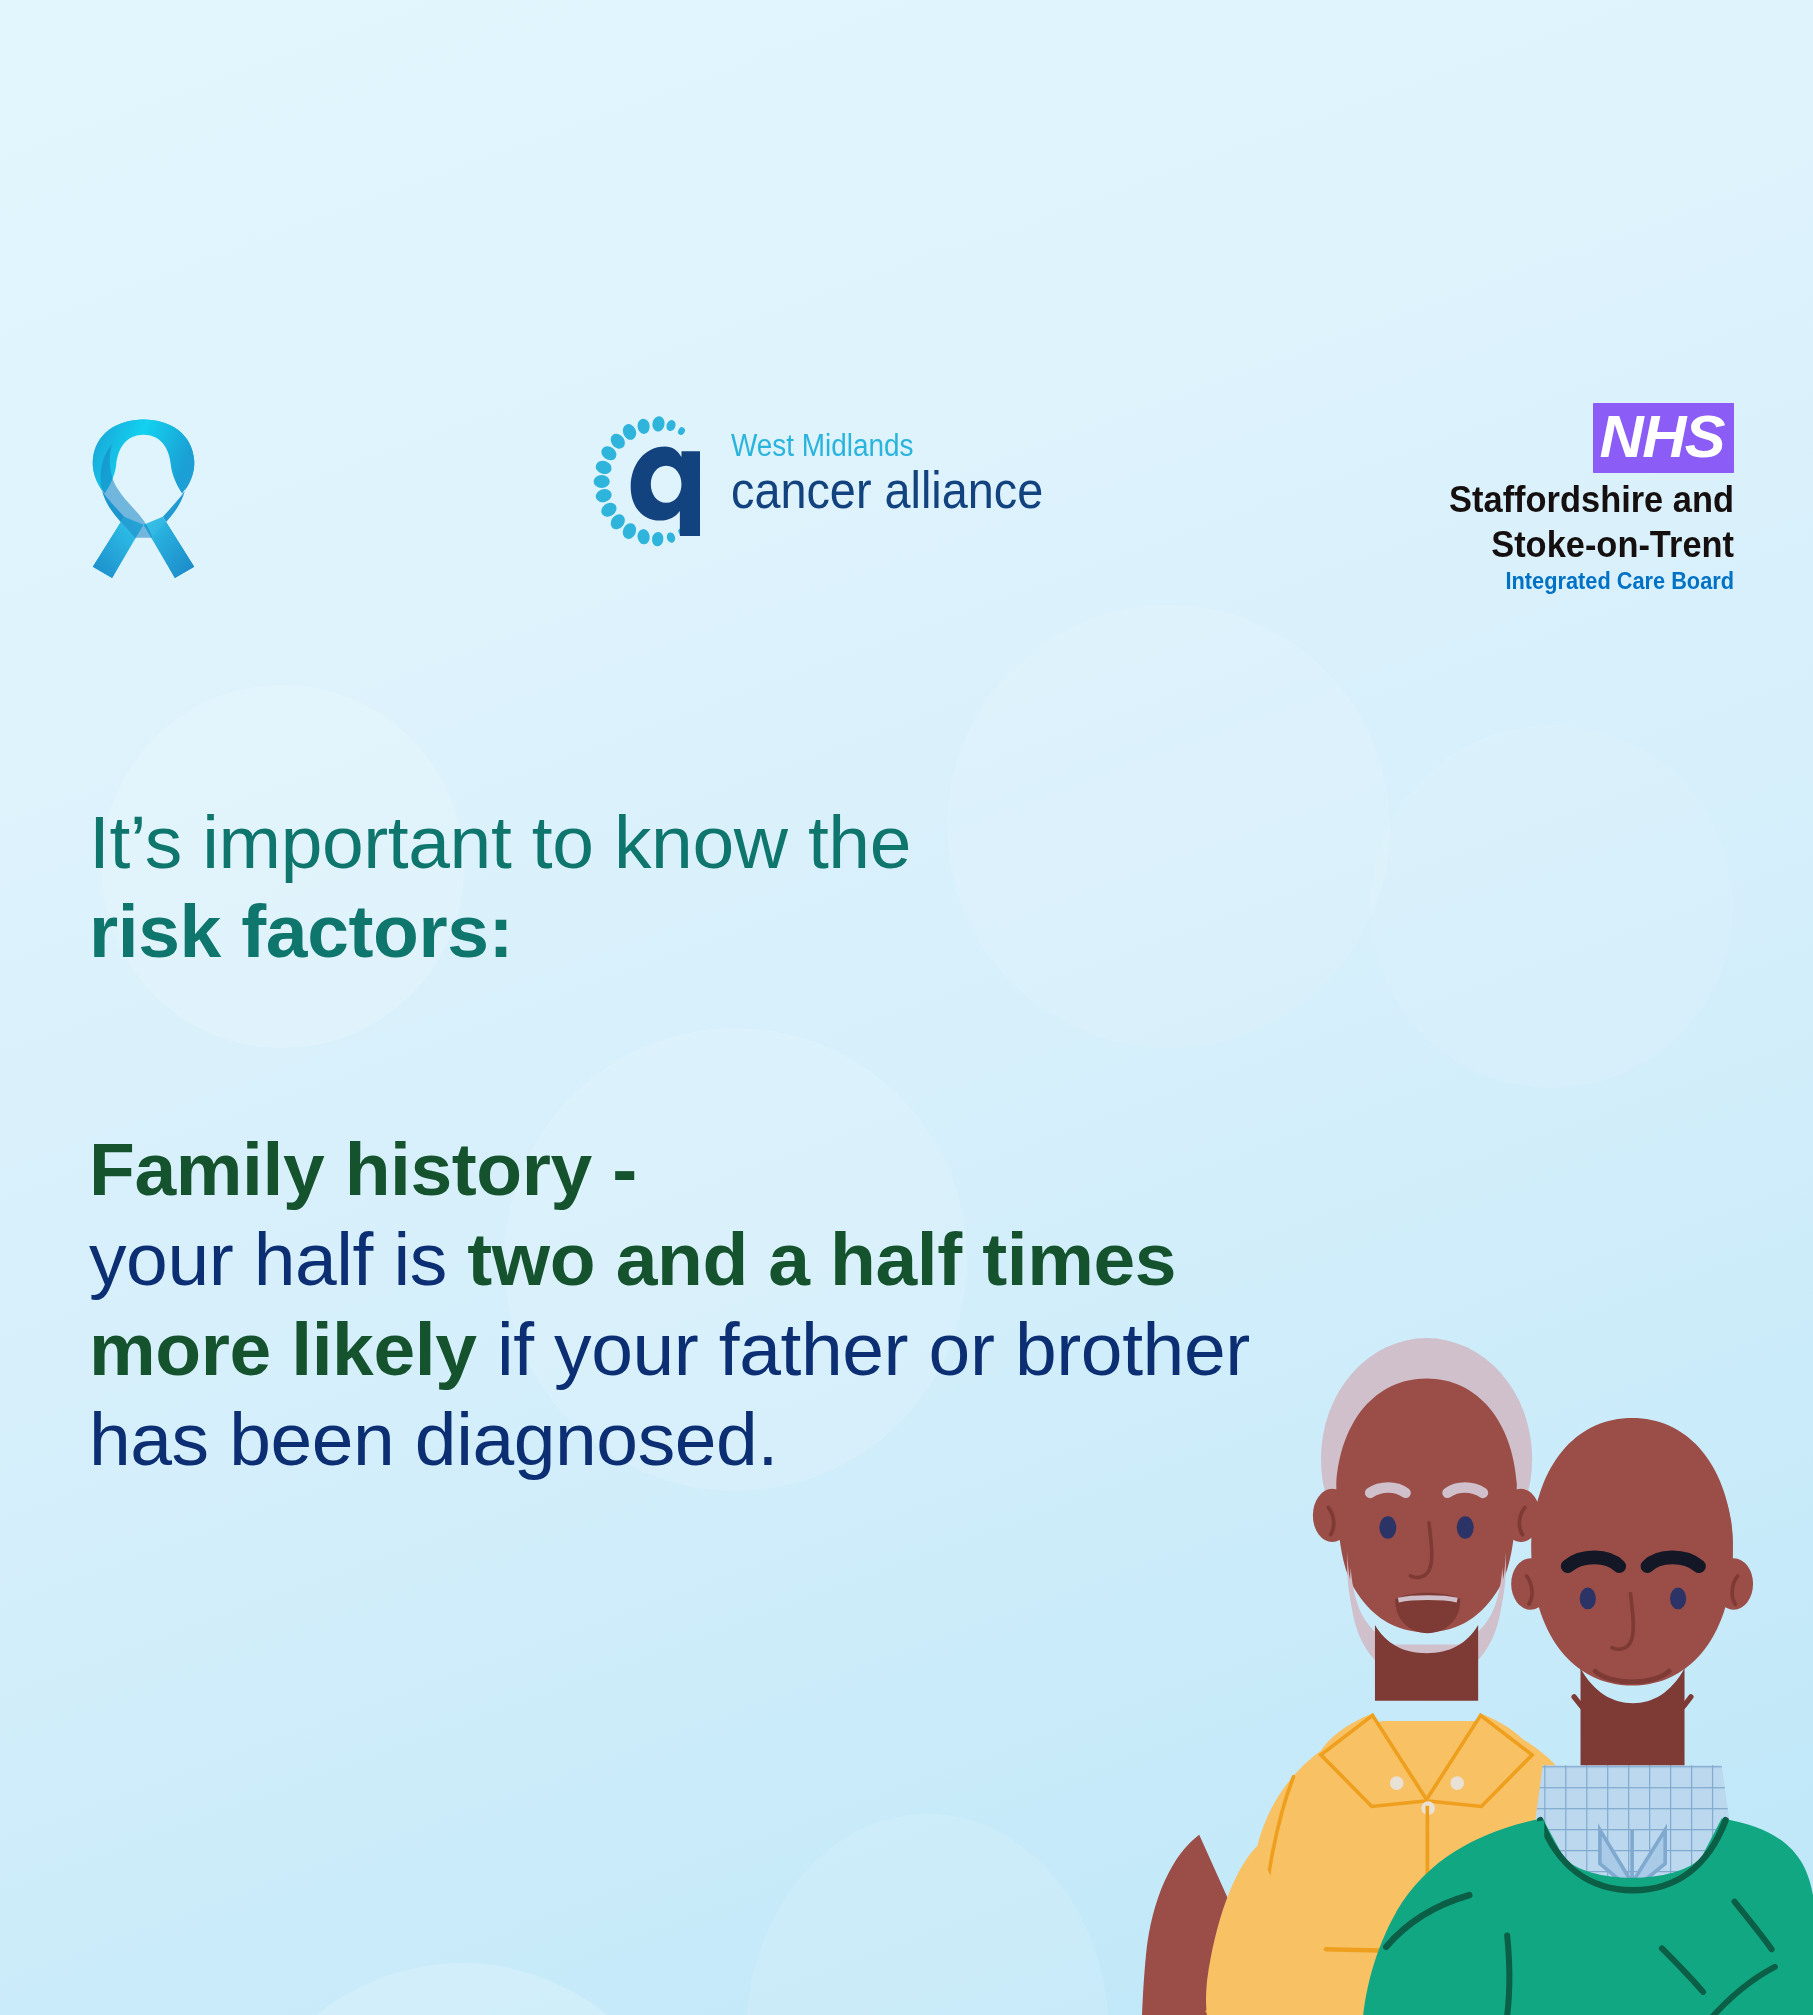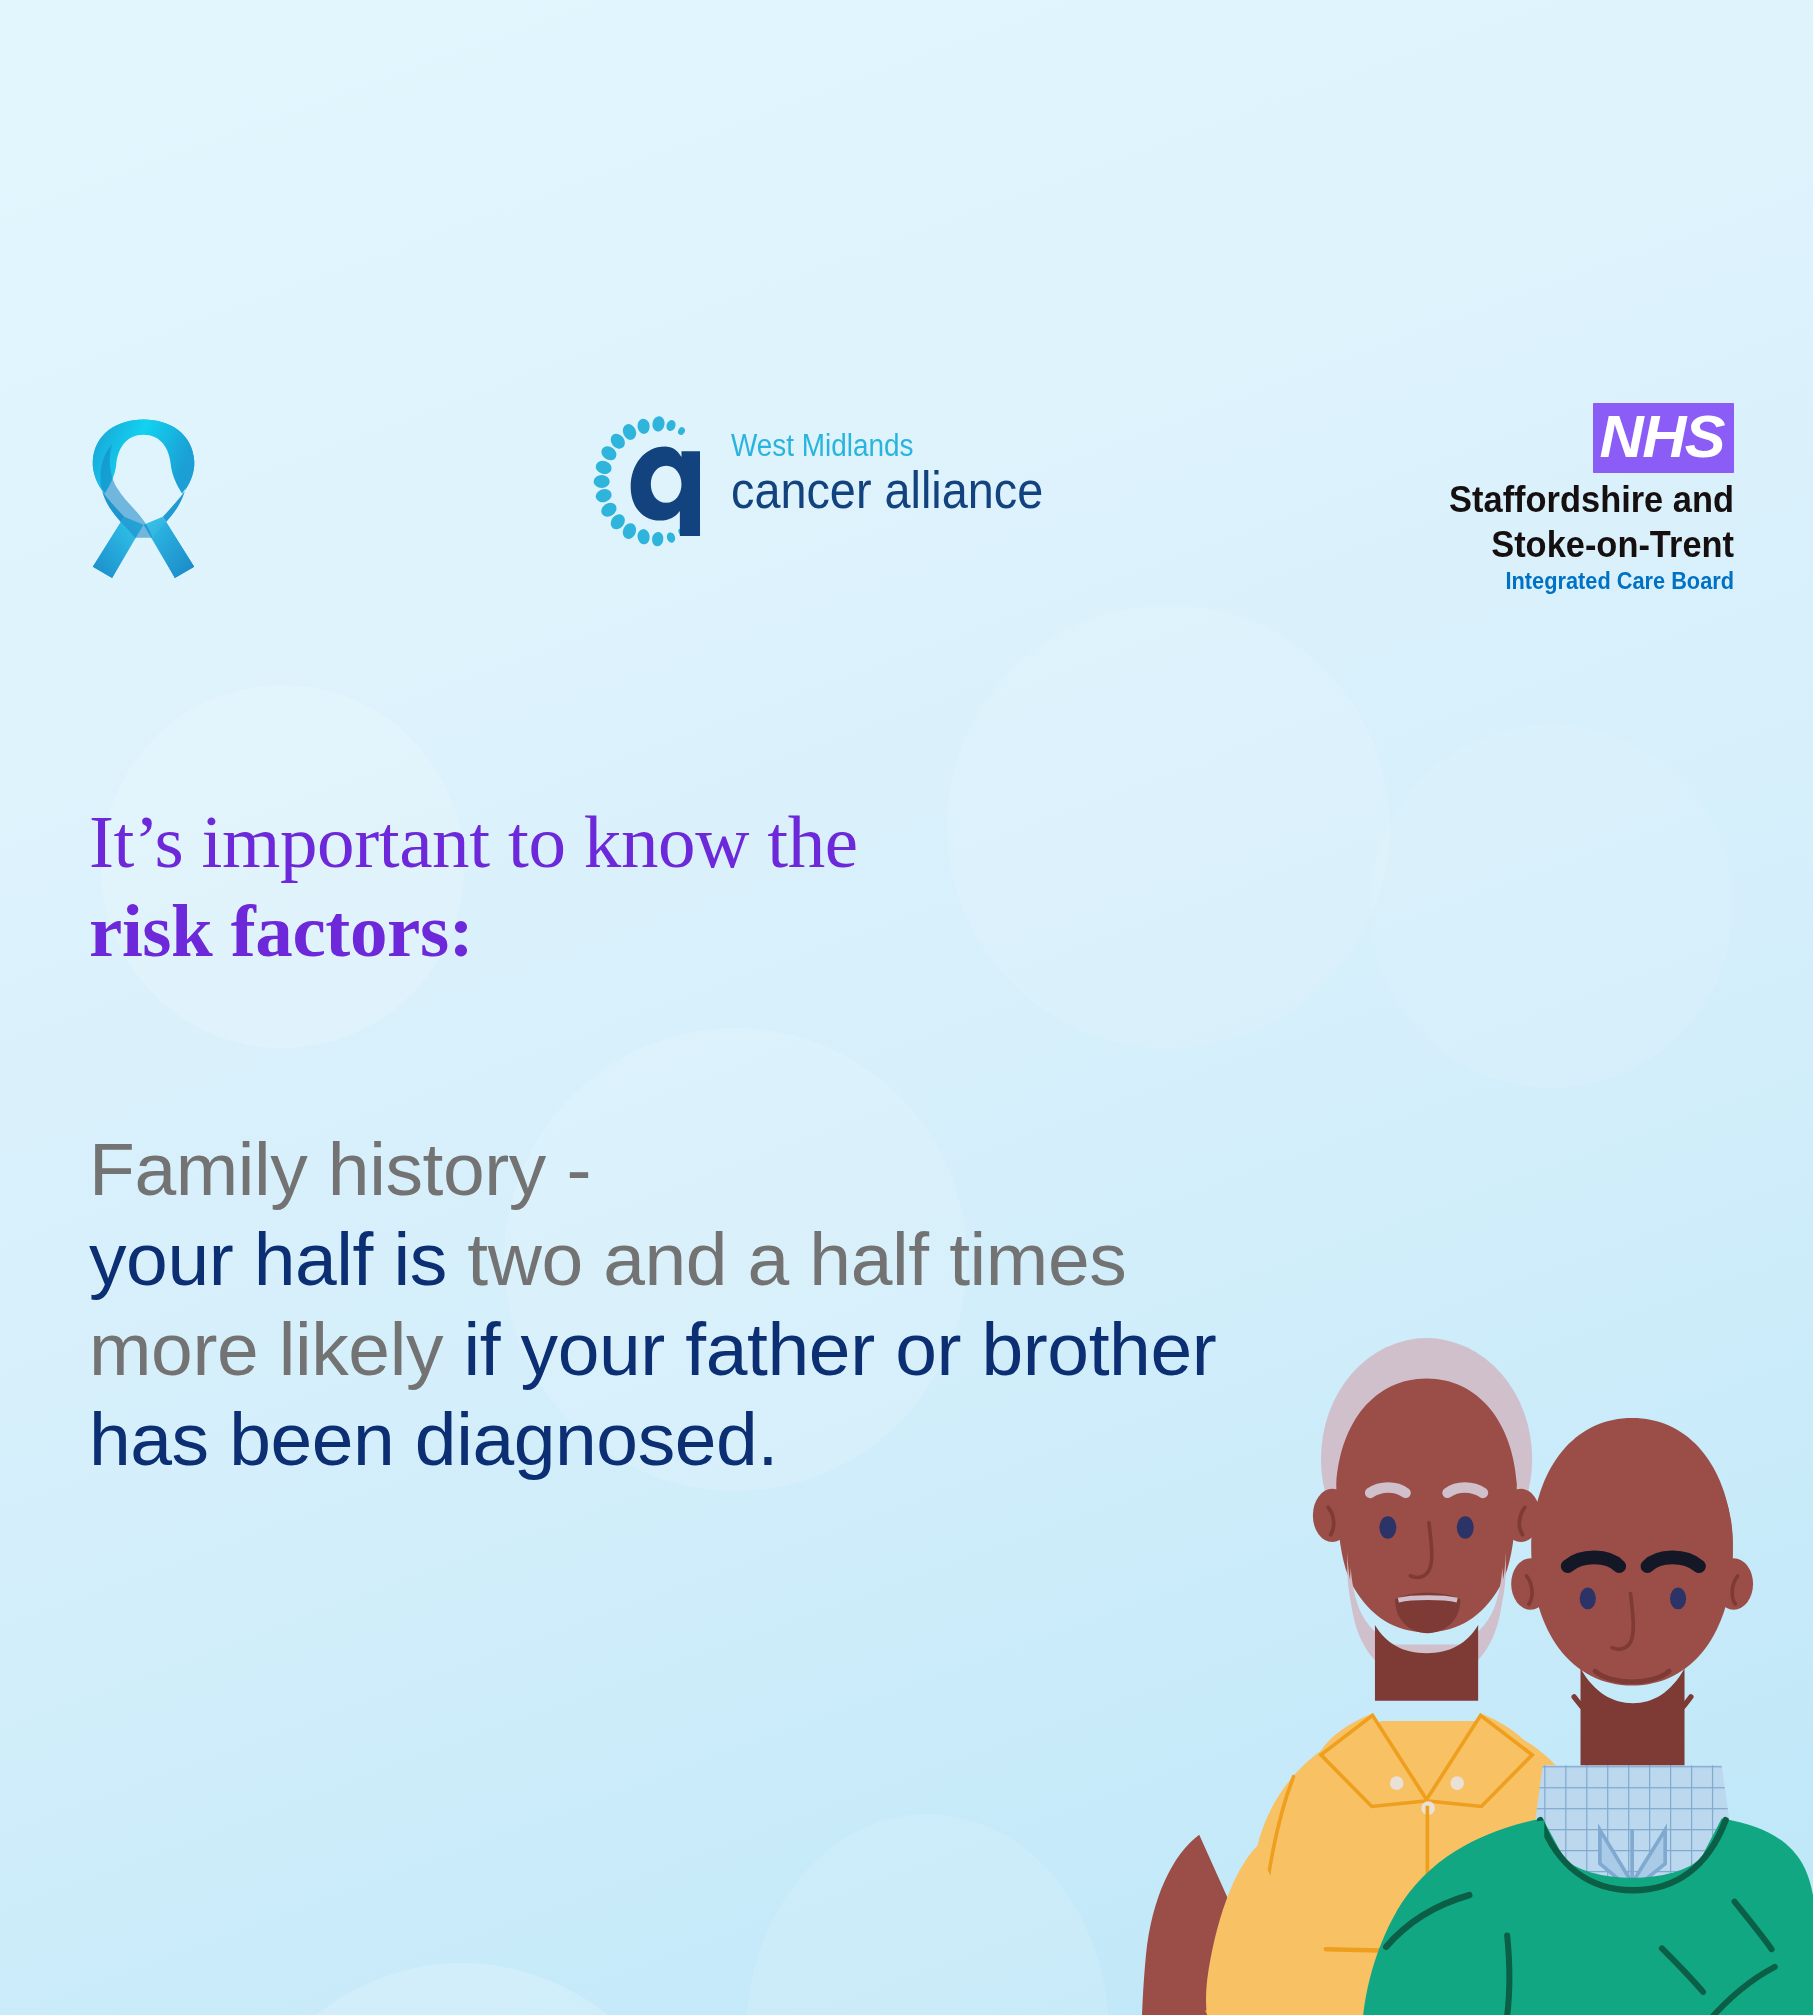--- a/index.html
+++ b/index.html
@@ -76,34 +76,34 @@
   }
   .nhs-sub{
     font-family:"Liberation Sans", sans-serif; font-weight:700;
     color:#0072c6; font-size:23.4px; line-height:1.1; margin-top:4px;
     transform:scaleX(0.93); transform-origin:right center;
   }
 
   
   .headline{
     position:absolute; left:89px; top:798px; width:1572px;
-    font-family:Liberation Serif, serif;
-    color:#6d28d9; font-size:75px; line-height:1.18; font-weight:400;
+    font-family:Liberation Sans, sans-serif;
+    color:#0f766e; font-size:75px; line-height:1.18; font-weight:400;
     letter-spacing:-0.4px;
   }
   .headline .b{ font-weight:700; }
 
   
   .bodycopy{
     position:absolute; left:89px; top:1124px; width:1169px;
     font-family:"Liberation Sans", sans-serif;
     color:#0c2e73; font-size:75px; line-height:1.2; font-weight:400;
     letter-spacing:-0.4px;
   }
-  .hl{ color:#737373; font-weight:400; }
+  .hl{ color:#14532d; font-weight:700; }
 
   
   .illus{ position:absolute; left:1104px; top:1326px; width:710px; height:1830px; }
   .illus svg{ display:block; width:100%; height:100%; }
 </style>
 </head>
 <body>
 
 <div id="poster">
 

